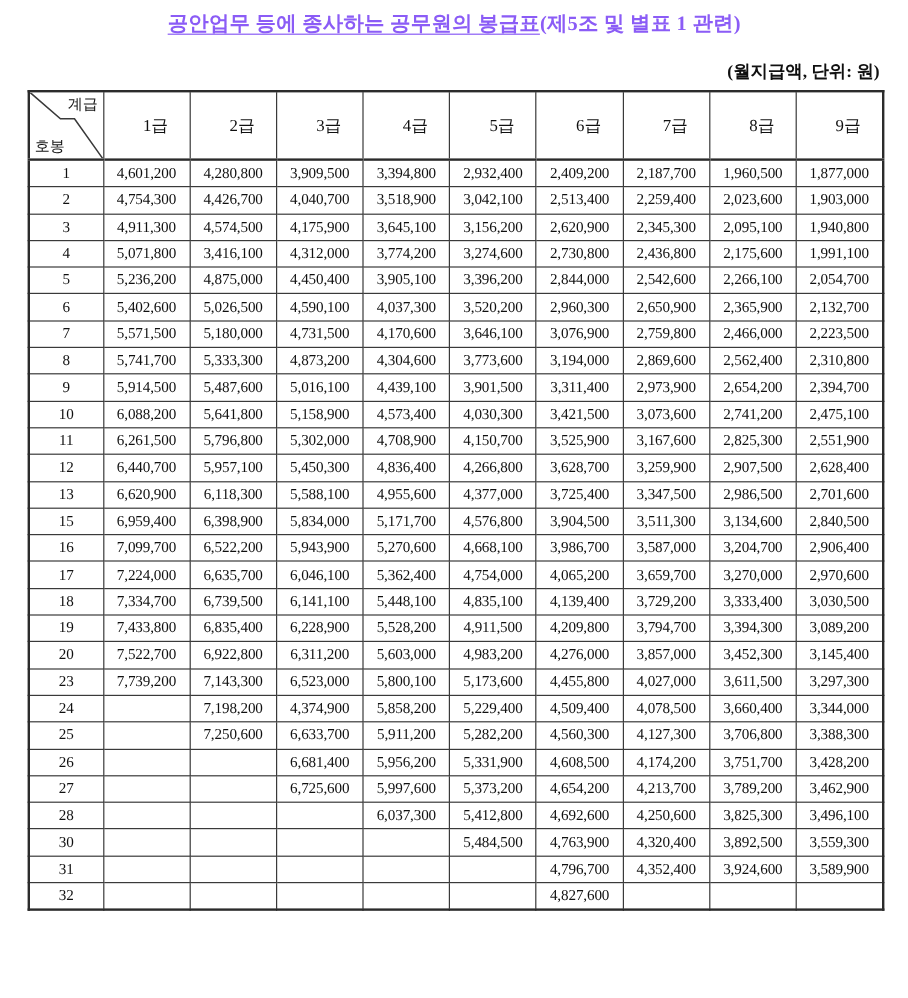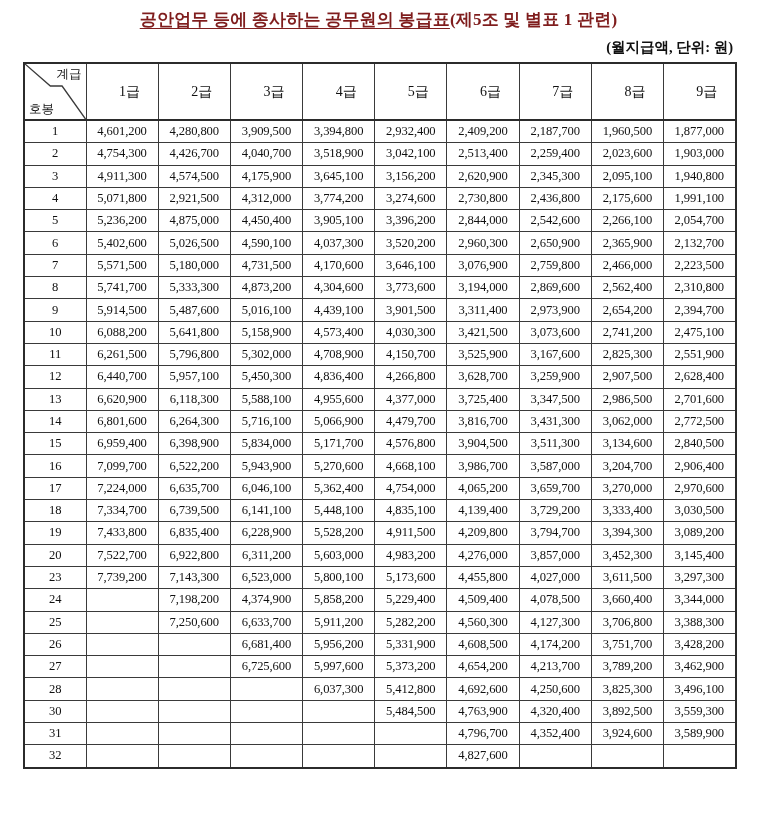--- a/index.html
+++ b/index.html
@@ -21,31 +21,31 @@
     box-sizing: border-box;
   }
   .doc-title {
     text-align: center;
     font-size: 17px;
     font-weight: bold;
     letter-spacing: 0.2px;
     margin: 9px 0 0 0;
     padding: 0 10px;
     line-height: 22px;
-    color: #7f1d1d;
+    color: #8b5cf6;
   }
   .doc-title .underlined {
     text-decoration: underline;
     text-underline-offset: 3px;
   }
   .unit-note {
     text-align: right;
     font-size: 14.5px;
     font-weight: bold;
-    margin: 7px 24px 6px 0;
+    margin: 20px 24px 6px 0;
     line-height: 18px;
     color: #101010;
   }
   .table-wrap {
     margin: 0 22px 0 23px;
   }
   table.salary {
     border-collapse: collapse;
     width: 712px;
     table-layout: fixed;
@@ -190,21 +190,21 @@
             <td class="amount">3,645,100</td>
             <td class="amount">3,156,200</td>
             <td class="amount">2,620,900</td>
             <td class="amount">2,345,300</td>
             <td class="amount">2,095,100</td>
             <td class="amount">1,940,800</td>
           </tr>
           <tr>
             <td class="step-no">4</td>
             <td class="amount">5,071,800</td>
-            <td class="amount">2,921,500</td>
+            <td class="amount">3,416,100</td>
             <td class="amount">4,312,000</td>
             <td class="amount">3,774,200</td>
             <td class="amount">3,274,600</td>
             <td class="amount">2,730,800</td>
             <td class="amount">2,436,800</td>
             <td class="amount">2,175,600</td>
             <td class="amount">1,991,100</td>
           </tr>
           <tr>
             <td class="step-no">5</td>
@@ -308,32 +308,20 @@
             <td class="amount">6,118,300</td>
             <td class="amount">5,588,100</td>
             <td class="amount">4,955,600</td>
             <td class="amount">4,377,000</td>
             <td class="amount">3,725,400</td>
             <td class="amount">3,347,500</td>
             <td class="amount">2,986,500</td>
             <td class="amount">2,701,600</td>
           </tr>
           <tr>
-            <td class="step-no">14</td>
-            <td class="amount">6,801,600</td>
-            <td class="amount">6,264,300</td>
-            <td class="amount">5,716,100</td>
-            <td class="amount">5,066,900</td>
-            <td class="amount">4,479,700</td>
-            <td class="amount">3,816,700</td>
-            <td class="amount">3,431,300</td>
-            <td class="amount">3,062,000</td>
-            <td class="amount">2,772,500</td>
-          </tr>
-          <tr>
             <td class="step-no">15</td>
             <td class="amount">6,959,400</td>
             <td class="amount">6,398,900</td>
             <td class="amount">5,834,000</td>
             <td class="amount">5,171,700</td>
             <td class="amount">4,576,800</td>
             <td class="amount">3,904,500</td>
             <td class="amount">3,511,300</td>
             <td class="amount">3,134,600</td>
             <td class="amount">2,840,500</td>

